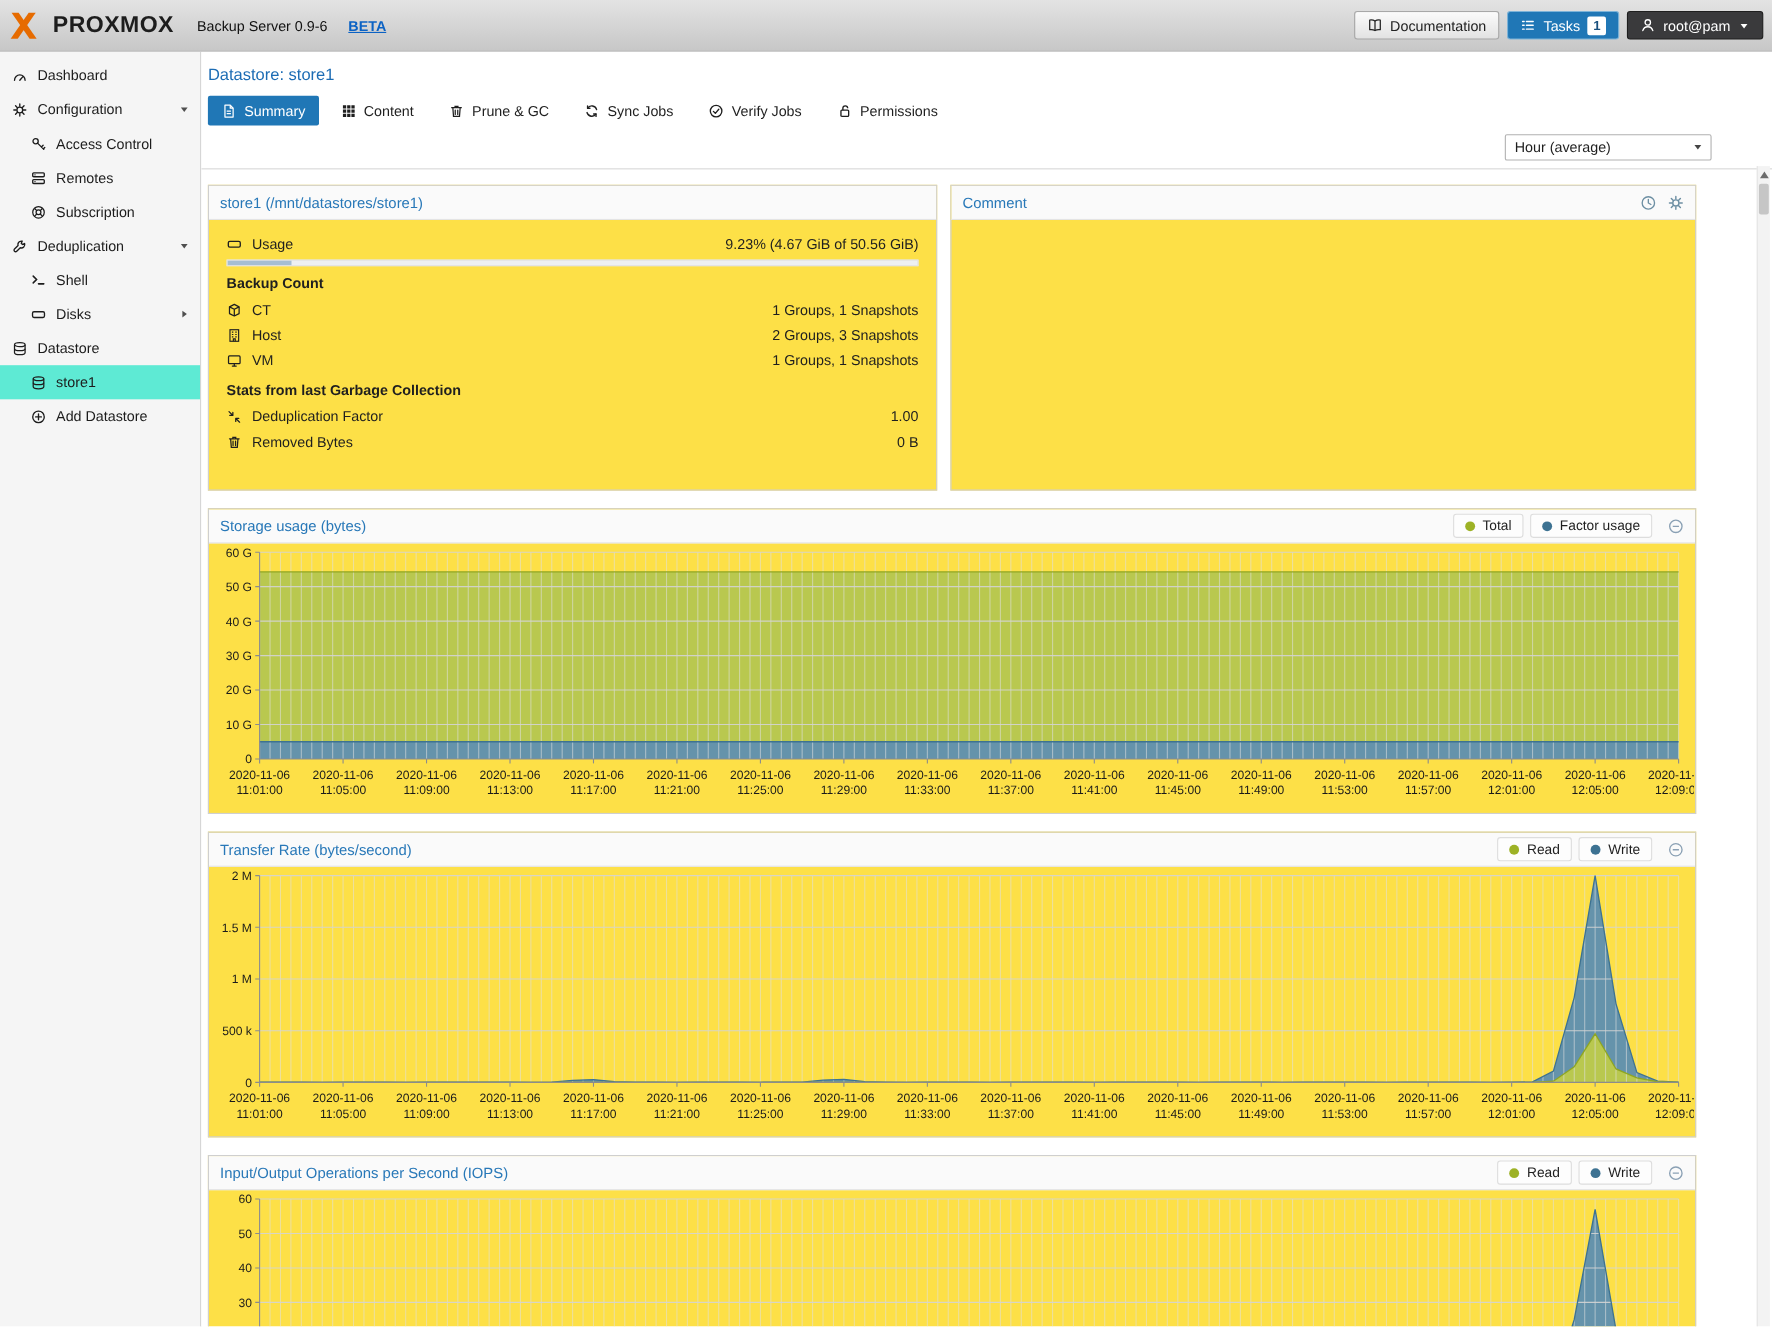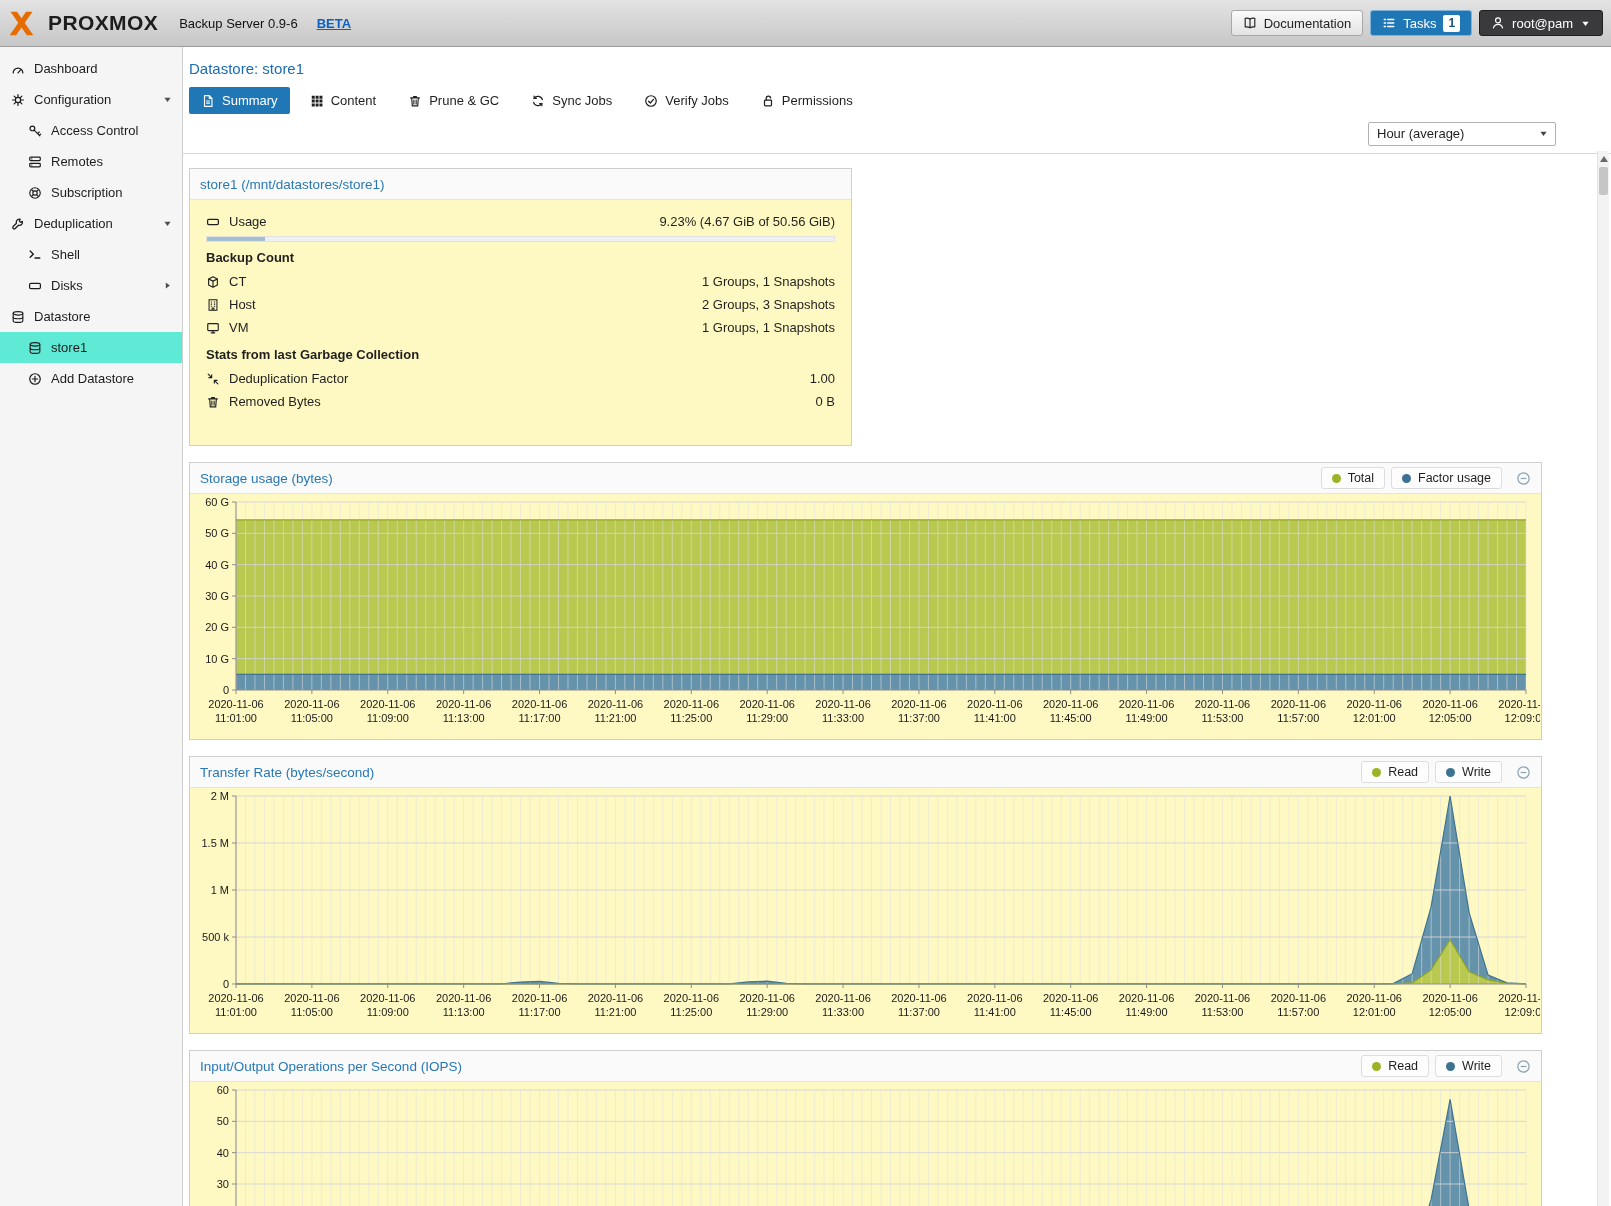--- a/index.html
+++ b/index.html
@@ -40,21 +40,21 @@
   .tab { display:inline-flex; align-items:center; gap:7px; padding:0 12px; height:27px;
     font-size:13px; color:#1f1f1f; border-radius:2px; cursor:pointer; background:transparent; }
   .tab.active { background:#2077b6; color:#fff; }
   .toolbar { display:flex; justify-content:flex-end; align-items:center; height:40px;
     padding-right:55px; border-bottom:1px solid #d7d7d7; }
   .combo { width:188px; height:24px; border:1px solid #b1b1b1; border-radius:2px; background:#fff;
     display:flex; align-items:center; padding-left:8px; font-size:13px; cursor:pointer; }
   .combo .ccaret { margin-left:auto; margin-right:6px; width:11px; height:11px; color:#444; }
 
   .panels-row { display:flex; gap:12px; margin:14px 69px 16px 6px; }
-  .panel { border:1px solid #cfcfcf; background:#fef9c3; }
+  .panel { border:1px solid #cfcfcf; background:#fde047; }
   .panel-header { height:31px; display:flex; align-items:center; padding:0 10px;
     border-bottom:1px solid #e4e4e4; background:#fafafa; }
   .panel-title { color:#2878b8; font-size:13.5px; }
   .hdr-icons { margin-left:auto; display:flex; gap:10px; align-items:center; color:#6d8fa3; }
   .hdr-icons .ic { width:15px; height:15px; cursor:pointer; }
 
   .store-panel { width:663px; height:278px; }
   .comment-panel { flex:1; height:278px; }
   .store-body { padding:10px 16px; }
   .info-row { display:flex; align-items:center; gap:9px; height:23px; font-size:13px; }
@@ -469,20 +469,34 @@
           <div class="info-row">
             <svg class="ic">
                 <use href="#i-trash"></use>
               </svg>
             <span>Removed Bytes</span>
             <span class="val">0 B</span>
           </div>
         </div>
       </section>
 
+      <section class="panel comment-panel">
+        <div class="panel-header">
+          <span class="panel-title">Comment</span>
+          <div class="hdr-icons">
+            <svg class="ic">
+                <use href="#i-history"></use>
+              </svg>
+            <svg class="ic">
+                <use href="#i-gear"></use>
+              </svg>
+          </div>
+        </div>
+        <div style="height:245px"></div>
+      </section>
     </div>
 
     <section class="panel chart-panel">
       <div class="panel-header">
         <span class="panel-title">Storage usage (bytes)</span>
         <div class="legend">
           <span class="legend-item">
             <span class="dot" style="background: rgb(157, 178, 38);"></span>
             <span>Total</span>
           </span>

